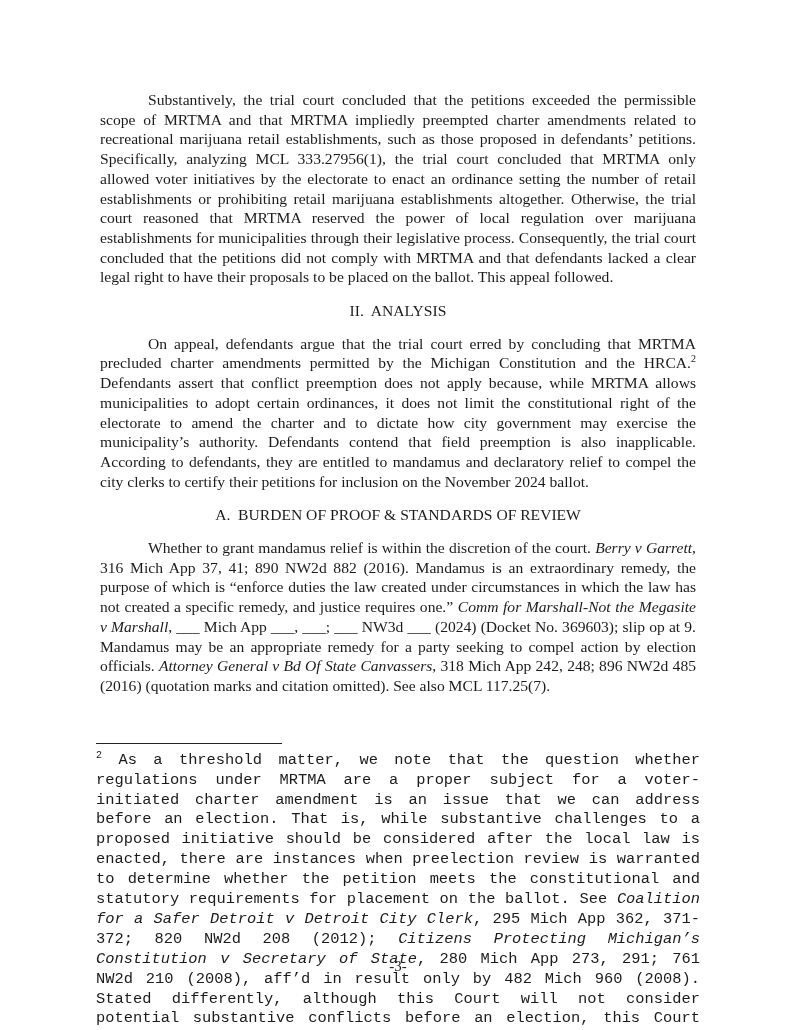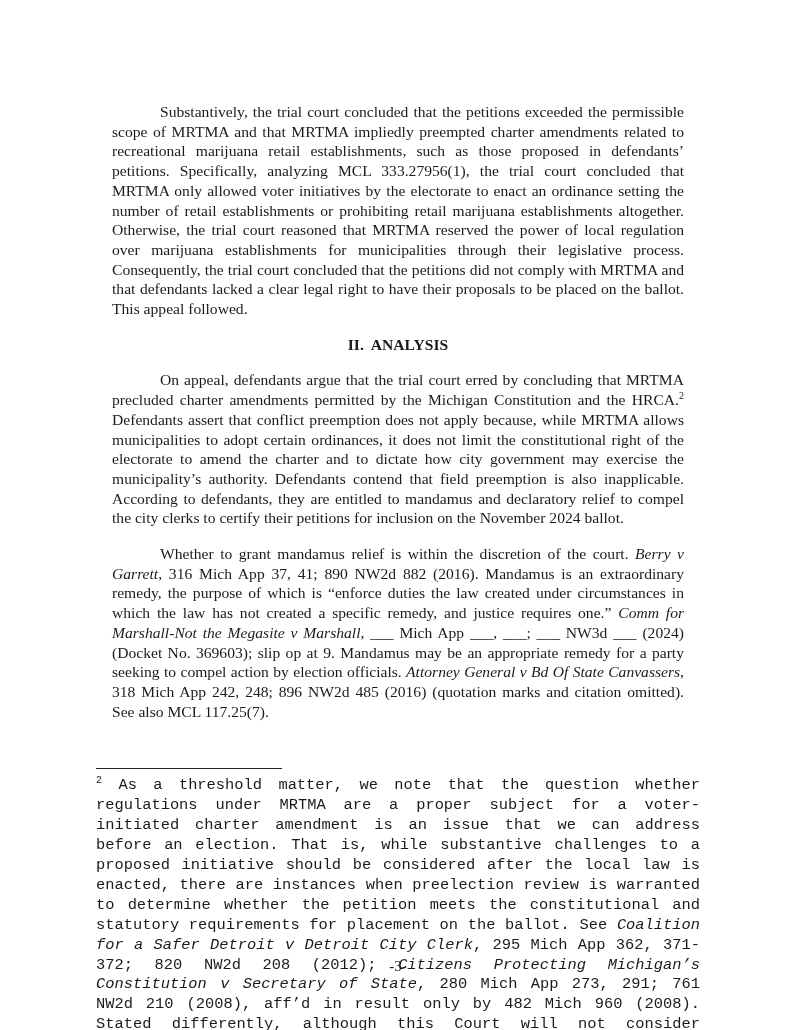--- a/index.html
+++ b/index.html
@@ -16,31 +16,31 @@
     font-family: "Liberation Serif", serif;
     overflow: hidden;
   }
   .content {
     position: absolute;
     left: 96px;
     top: 86px;
     width: 604px;
   }
   p.body-para {
-    margin: 16px;
+    margin: 4px;
     font-size: 15.6px;
     line-height: 19.7px;
     text-align: justify;
     text-indent: 48px;
   }
   h2.section-heading {
-    margin: 6px 0 13px 0;
+    margin: 14px 0 13px 0;
     font-size: 15.6px;
     line-height: 19.7px;
-    font-weight: bold;
+    font-weight: normal;
     text-align: center;
     white-space: pre;
   }
   sup {
     font-size: 10px;
     line-height: 0;
     vertical-align: super;
   }
   .footnote-block {
     margin-top: 47px;
@@ -74,20 +74,21 @@
 
 <div class="page">
   <div class="content">
 
     <p class="body-para"><span>Substantively, the trial court concluded that the petitions exceeded the permissible scope of MRTMA and that MRTMA impliedly preempted charter amendments related to recreational marijuana retail establishments, such as those proposed in defendants’ petitions.  Specifically, analyzing MCL 333.27956(1), the trial court concluded that MRTMA only allowed voter initiatives by the electorate to enact an ordinance setting the number of retail establishments or prohibiting retail marijuana establishments altogether.  Otherwise, the trial court reasoned that MRTMA reserved the power of local regulation over marijuana establishments for municipalities through their legislative process.  Consequently, the trial court concluded that the petitions did not comply with MRTMA and that defendants lacked a clear legal right to have their proposals to be placed on the ballot.  This appeal followed.</span></p>
 
     <h2 class="section-heading">II.  ANALYSIS</h2>
 
     <p class="body-para"><span>On appeal, defendants argue that the trial court erred by concluding that MRTMA precluded charter amendments permitted by the Michigan Constitution and the HRCA.</span><sup>2</sup><span>  Defendants assert that conflict preemption does not apply because, while MRTMA allows municipalities to adopt certain ordinances, it does not limit the constitutional right of the electorate to amend the charter and to dictate how city government may exercise the municipality’s authority.  Defendants contend that field preemption is also inapplicable.  According to defendants, they are entitled to mandamus and declaratory relief to compel the city clerks to certify their petitions for inclusion on the November 2024 ballot.</span></p>
 
+    <h2 class="section-heading">A.  BURDEN OF PROOF &amp; STANDARDS OF REVIEW</h2>
 
     <p class="body-para"><span>Whether to grant mandamus relief is within the discretion of the court.  </span><i>Berry v Garrett</i><span>, 316 Mich App 37, 41; 890 NW2d 882 (2016).  Mandamus is an extraordinary remedy, the purpose of which is “enforce duties the law created under circumstances in which the law has not created a specific remedy, and justice requires one.”  </span><i>Comm for Marshall-Not the Megasite v Marshall</i><span>, ___ Mich App ___, ___; ___ NW3d ___ (2024) (Docket No. 369603); slip op at 9.  Mandamus may be an appropriate remedy for a party seeking to compel action by election officials.  </span><i>Attorney General v Bd Of State Canvassers</i><span>, 318 Mich App 242, 248; 896 NW2d 485 (2016) (quotation marks and citation omitted).  See also MCL 117.25(7).</span></p>
 
     <div class="footnote-block">
       <hr class="footnote-rule">
       <p class="footnote-para"><sup>2</sup><span> As a threshold matter, we note that the question whether regulations under MRTMA are a proper subject for a voter-initiated charter amendment is an issue that we can address before an election.  That is, while substantive challenges to a proposed initiative should be considered after the local law is enacted, there are instances when preelection review is warranted to determine whether the petition meets the constitutional and statutory requirements for placement on the ballot.  See </span><i>Coalition for a Safer Detroit v Detroit City Clerk</i><span>, 295 Mich App 362, 371-372; 820 NW2d 208 (2012); </span><i>Citizens Protecting Michigan’s Constitution v Secretary of State</i><span>,  280 Mich App 273, 291; 761 NW2d 210 (2008), aff’d in result only by 482 Mich 960 (2008).  Stated differently, although this Court will not consider potential substantive conflicts before an election, this Court will consider the broader question whether “a matter is a proper subject for an initiative.”  </span><i>Detroit v Detroit City Clerk</i><span>, 98 Mich App 136, 139; 296 NW2d 207 (1980).</span></p>
     </div>
 
   </div>
 

